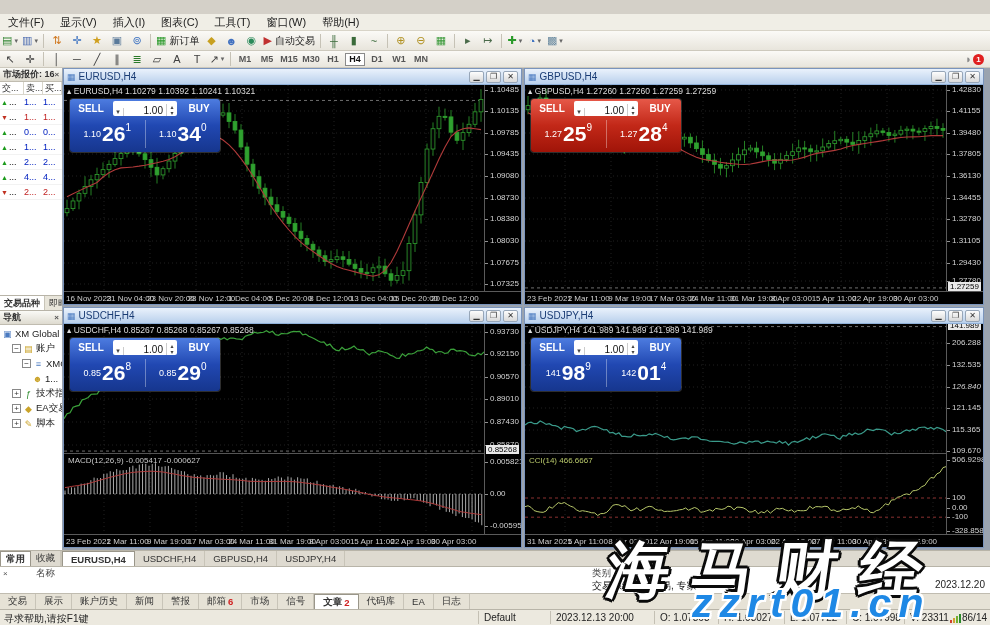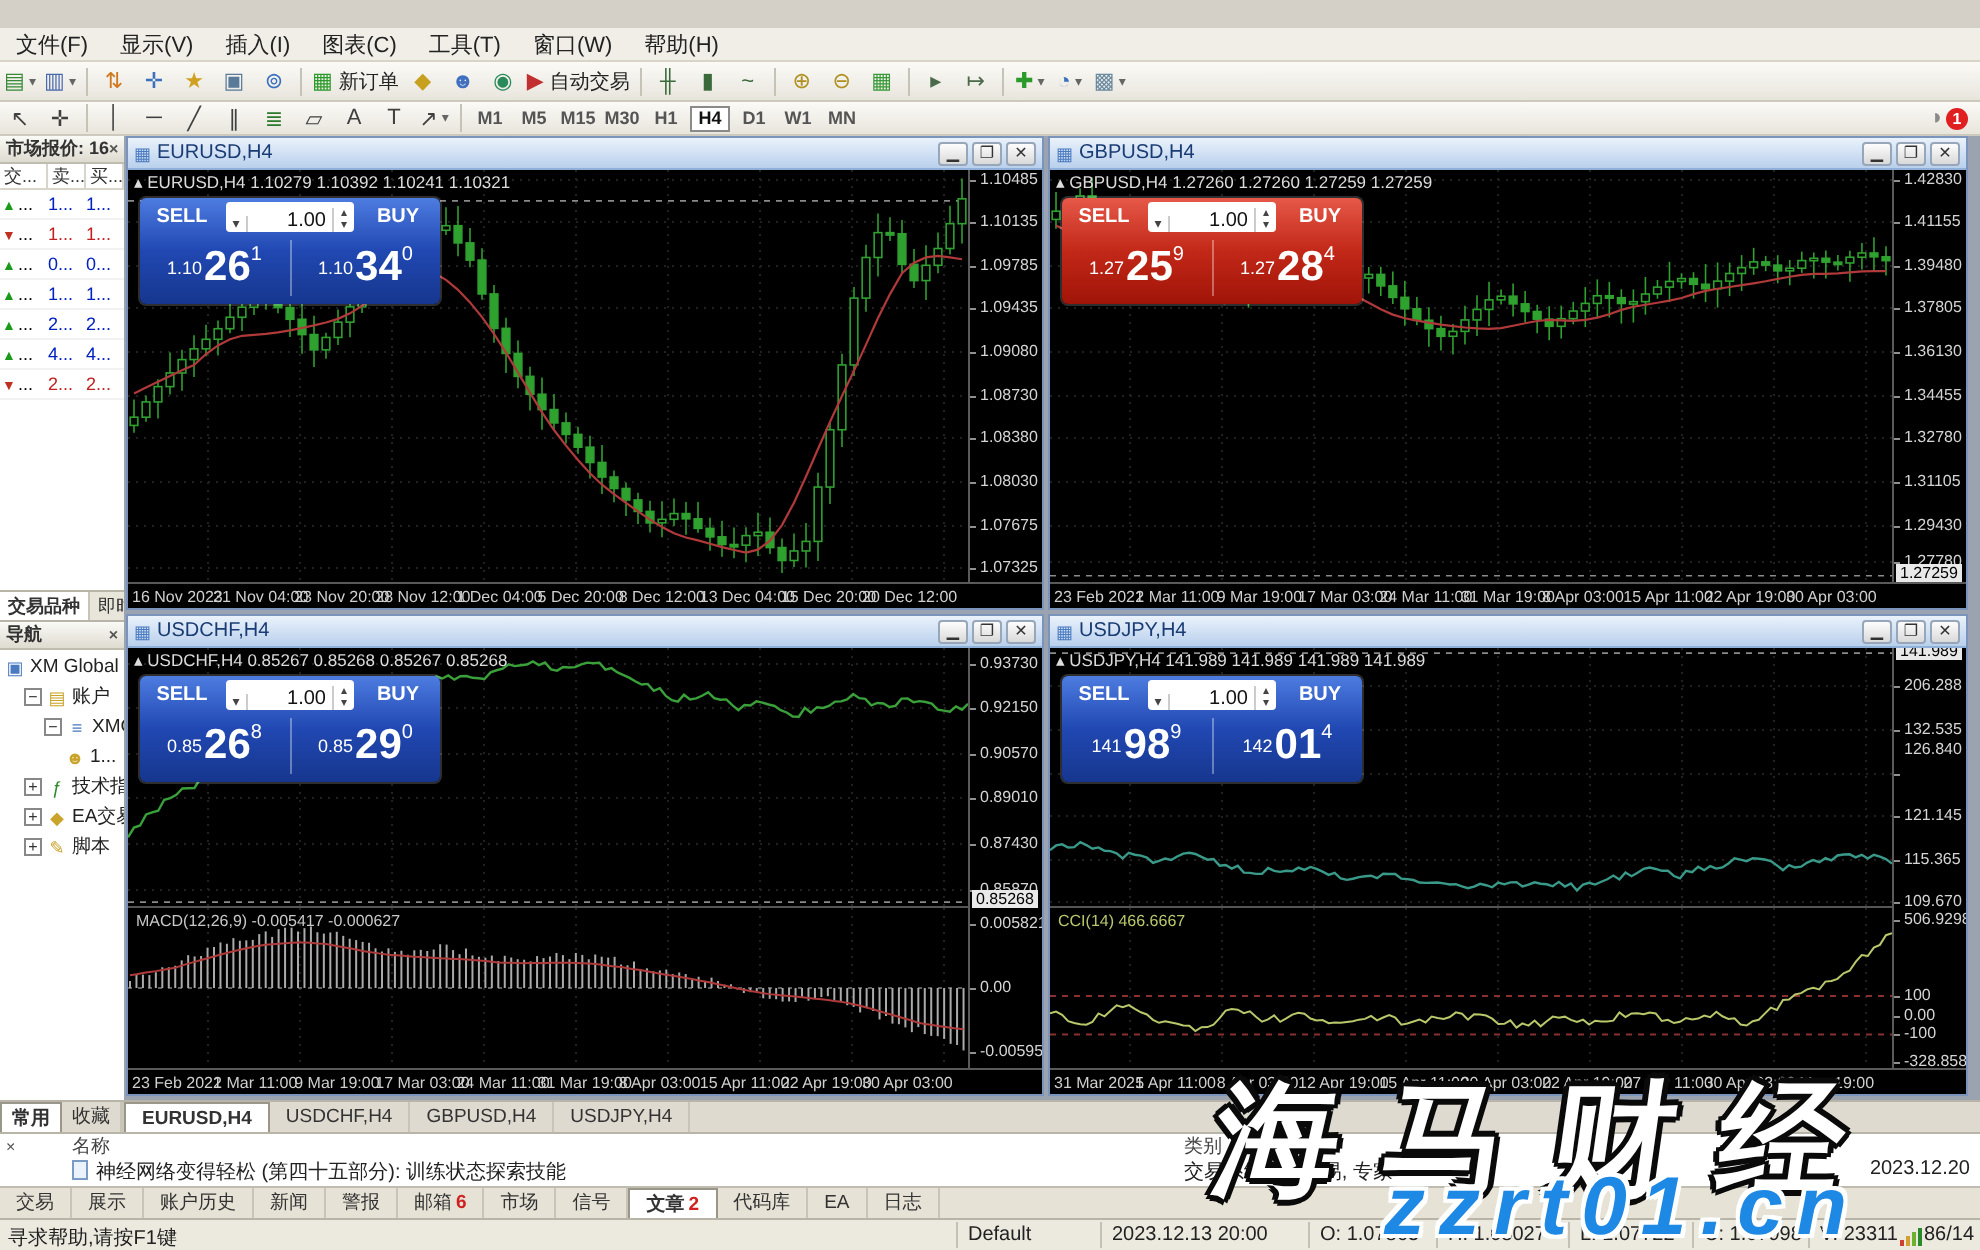--- a/index.html
+++ b/index.html
@@ -1113,21 +1113,21 @@
             <line x1="0" y1="63.2" x2="421" y2="63.2" stroke="#8a3030" stroke-dasharray="3,3"></line>
             <polyline points="0,52.69145970232785 3.028776978417266,51.74857200169734 6.057553956834532,53.39708592462883 9.086330935251798,56.563994317775155 12.115107913669064,57.53668121433944 15.14388489208633,58.12438123346232 18.172661870503596,58.33054286147194 21.201438848920862,56.98467071245042 24.230215827338128,52.69838372854878 27.258992805755394,54.17396051274786 30.28776978417266,51.36184701507898 33.31654676258992,48.670069155933184 36.34532374100719,49.6053436039163 39.37410071942446,48.52878108470559 42.402877697841724,50.456104474101984 45.43165467625899,52.15333295383041 48.460431654676256,53.23506002975024 51.489208633093526,55.89510284053336 54.51798561151079,57.40015450141413 57.54676258992805,56.68745791826316 60.57553956834532,57.26053209716468 63.60431654676259,57.866145643741966 66.63309352517985,58.76464401697941 69.66187050359711,58.911807246173886 72.69064748201438,61.50328352468477 75.71942446043165,59.59950560494292 78.74820143884892,59.531865624215115 81.77697841726618,58.28332506975683 84.80575539568345,55.09396620551459 87.83453237410072,51.282900855524076 90.86330935251797,50.53322167353664 93.89208633093524,50.871823012056964 96.92086330935251,52.57115508738182 99.94964028776978,51.68155536377172 102.97841726618705,54.401978006208545 106.0071942446043,56.84613157039066 109.03597122302158,55.71412571694353 112.06474820143885,53.6995125338328 115.0935251798561,56.915671250374196 118.12230215827337,55.177445043934334 121.15107913669064,53.33124484466992 124.17985611510791,52.339628385639884 127.20863309352518,52.82576461215672 130.23741007194243,55.257604534505944 133.2661870503597,56.25880467668712 136.29496402877697,56.01449090285267 139.32374100719423,57.58728528331509 142.3525179856115,57.2404934821369 145.38129496402877,57.36193288213058 148.41007194244602,56.952565116333446 151.4388489208633,56.609744216641076 154.46762589928056,55.8226547326973 157.49640287769785,55.43957441213321 160.5251798561151,53.965654705582764 163.55395683453236,56.209382611127225 166.58273381294964,54.74341126242987 169.6115107913669,53.496794155175735 172.64028776978415,54.745347700787974 175.66906474820144,58.30853616556675 178.6978417266187,57.78137167786522 181.72661870503595,56.761418160088624 184.75539568345323,55.736656147799046 187.78417266187049,57.23649799978133 190.81294964028777,54.316036507037055 193.84172661870502,54.96532293909745 196.87050359712228,55.443695674868806 199.89928057553956,54.487788015132324 202.92805755395682,52.17502722705869 205.9568345323741,52.82560593584458 208.98561151079136,55.824558057716416 212.0143884892086,53.116524705955456 215.0431654676259,53.261137287822564 218.07194244604315,53.751596761092856 221.1007194244604,55.3413449289237 224.1294964028777,58.03478397431134 227.15827338129495,57.87958155707489 230.1870503597122,56.17961629003071 233.2158273381295,59.80716573102868 236.24460431654674,57.72094609377195 239.27338129496403,58.79552747054065 242.30215827338128,56.28021734498388 245.33093525179854,59.15350286008643 248.35971223021582,56.63490345220772 251.38848920863308,54.320830051504444 254.41726618705036,54.92384039103556 257.4460431654676,54.33508902762434 260.47482014388487,55.95526078450594 263.50359712230215,56.97383952380942 266.5323741007194,55.80940434709727 269.56115107913666,58.274577324682 272.58992805755395,56.3826641206261 275.61870503597123,56.71896413213058 278.64748201438846,56.75961884834784 281.67625899280574,56.32392468761197 284.705035971223,52.23182793898548 287.73381294964025,54.544974169885506 290.76258992805754,52.69485791432771 293.7913669064748,52.66595452397847 296.82014388489205,53.05963684191806 299.84892086330933,52.26485785614672 302.8776978417266,52.73248426588319 305.90647482014384,56.5132362859712 308.9352517985611,55.91686733437956 311.9640287769784,57.517426228694774 314.9928057553957,56.924678330455755 318.0215827338129,54.994909558193285 321.0503597122302,55.69705301737614 324.0791366906475,55.30106720409805 327.1079136690647,53.76367819257777 330.136690647482,54.56204785683173 333.1654676258993,51.86936542867756 336.1942446043165,54.12957917829212 339.2230215827338,55.45979131142869 342.2517985611511,55.13192483366822 345.2805755395683,58.27072433910782 348.3093525179856,58.77933030162784 351.33812949640287,56.601527585914646 354.3669064748201,55.86575673055306 357.3956834532374,52.80364615351175 360.42446043165467,49.81894341338453 363.4532374100719,50.9513823968901 366.4820143884892,45.972739130472974 369.51079136690646,45.7195052324439 372.53956834532374,43.24043231559315 375.56834532374097,42.57575374611204 378.59712230215825,40.675332503353104 381.62589928057554,39.91574427335382 384.65467625899277,40.678194433665084 387.68345323741005,36.79625685781026 390.71223021582733,36.52223706759993 393.74100719424456,35.41359966264355 396.76978417266184,32.687111000362904 399.7985611510791,31.36092903974246 402.82733812949635,26.957863935978278 405.85611510791364,23.51869652631473 408.8848920863309,23.99597967674405 411.9136690647482,19.824595372453892 414.94244604316543,18.434847365866457 417.9712230215827,13.605486016993929 421,12.659051609039306" fill="none" stroke="#b8c86a" stroke-width="1"></polyline>
           </svg>
           <div class="sublab" style="left: 4px; top: 132px; color: rgb(184, 200, 106);">CCI(14) 466.6667</div>
           <div class="scalecol" style="left: 421px; width: 37px; height: 210px; border-left: 1px solid rgb(90, 90, 90);">
             <div class="stick" style="top: 19px;"></div>
             <div class="slab" style="top: 14px;">206.288</div>
             <div class="stick" style="top: 41px;"></div>
             <div class="slab" style="top: 36px;">132.535</div>
             <div class="stick" style="top: 63px;"></div>
-            <div class="slab" style="top: 46px;">126.840</div>
+            <div class="slab" style="top: 58px; font-style: italic;">126.840</div>
             <div class="stick" style="top: 84px;"></div>
             <div class="slab" style="top: 79px;">121.145</div>
             <div class="stick" style="top: 106px;"></div>
             <div class="slab" style="top: 101px;">115.365</div>
             <div class="stick" style="top: 127px;"></div>
             <div class="slab" style="top: 122px;">109.670</div>
             <div class="stick" style="top: 136px;"></div>
             <div class="slab" style="top: 131px;">506.9298</div>
             <div class="stick" style="top: 174px;"></div>
             <div class="slab" style="top: 169px;">100</div>
@@ -1190,23 +1190,20 @@
         <div class="btab">USDCHF,H4</div>
         <div class="btab">GBPUSD,H4</div>
         <div class="btab">USDJPY,H4</div>
       </div>
   </div>
 
   <div id="terminal">
     <span id="term-x">×</span>
     <div class="thead" style="left:36px">名称</div>
     <div class="thead" style="left:592px">类别</div>
-    <div class="tart" style="left:36px;width:540px">
-      <span class="ticon"></span><span>神经网络变得轻松 (第四十五部分): 训练状态探索技能</span>
-    </div>
     <div class="tart" style="left:592px;width:300px">交易系统, EA交易, 专家</div>
     <div class="tart" style="right:5px;text-align:right">2023.12.20</div>
     <div id="ttabs">
         <div class="btab">
           <span>交易</span>
         </div>
         <div class="btab">
           <span>展示</span>
         </div>
         <div class="btab">

